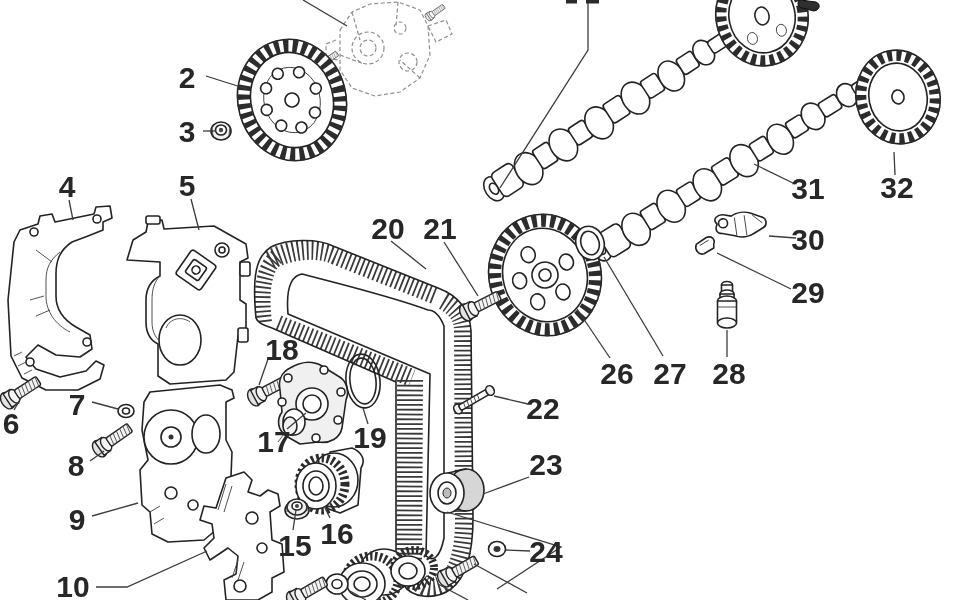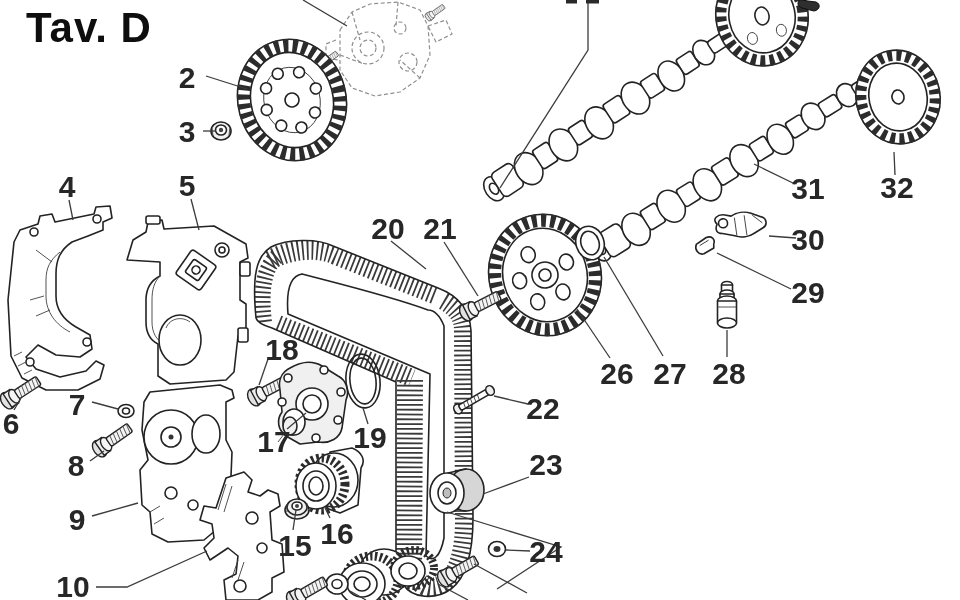--- a/index.html
+++ b/index.html
@@ -15,21 +15,20 @@
   .teeth{fill:none;stroke:#2c2c2c;}
   .rib{fill:none;stroke:#3a3a3a;}
   .leader{fill:none;stroke:#3c3c3c;stroke-width:1.3;}
   .callout{font:bold 30px "Liberation Sans",sans-serif;fill:#272727;text-anchor:middle;}
   .ghost{fill:none;stroke:#8f8f8f;stroke-width:1.2;stroke-dasharray:4 2.5;stroke-linejoin:round;}
 </style>
 </head>
 <body>
 
 <div id="canvas">
-  <div id="plate-title">Tav. D</div>
 
   <svg width="960" height="600" viewBox="0 0 960 600">
     <defs>
       <g id="boltp">
         <ellipse cx="-3" cy="0" rx="6" ry="9" fill="#e2e2e2" stroke="#232323" stroke-width="1.4"></ellipse>
         <rect x="-3" y="-8" width="8" height="16" fill="#ededed" stroke="#232323" stroke-width="1.4"></rect>
         <ellipse cx="5" cy="0" rx="4.5" ry="7.5" fill="#f5f5f5" stroke="#232323" stroke-width="1.4"></ellipse>
         <rect x="8" y="-5" width="26" height="10" rx="2" fill="#f3f3f3" stroke="#232323" stroke-width="1.4"></rect>
         <path d="M13,-5 l-2,10 M17,-5 l-2,10 M21,-5 l-2,10 M25,-5 l-2,10 M29,-5 l-2,10 M33,-5 l-2,10" stroke="#555" stroke-width="0.9" fill="none"></path>
       </g>

